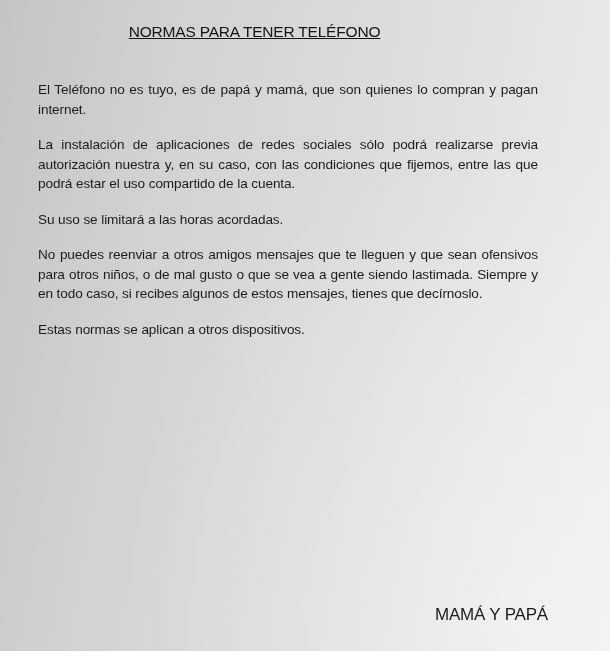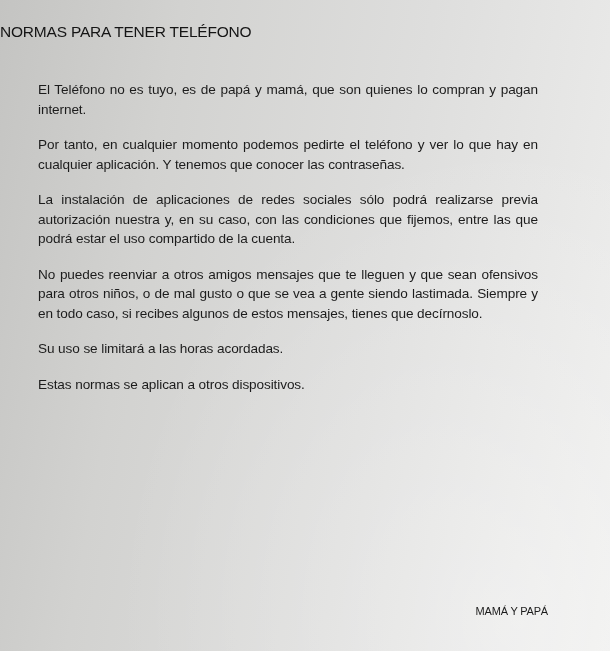--- a/index.html
+++ b/index.html
@@ -8,44 +8,43 @@
       background: linear-gradient(100deg, #c4c4c2 0%, #d2d2d0 25%, #dededd 60%, #e8e8e7 85%, #eeeeed 100%);
       font-family: "Liberation Sans", sans-serif;
       color: #1c1c1c;
       position: relative;
     }
     .page {
       position: absolute; left: 0; top: 0; width: 610px; height: 651px;
       background: radial-gradient(ellipse at 85% 95%, rgba(255,255,255,0.35), rgba(255,255,255,0) 55%);
     }
     .title {
-      position: absolute; top: 23px; left: 0; width: 509px; 
-      font-size: 15.5px; letter-spacing: -0.2px;
+      position: absolute; top: 23px; left: 0; width: 509px; text-align: center;
+      font-size: 15.5px; text-decoration: underline; letter-spacing: -0.2px;
       color: #151515;
     }
     .body {
       position: absolute; left: 38px; top: 80px; width: 516px;
       font-size: 13.6px; line-height: 19.5px;
     }
     .para { margin: 0 16px 16px 0; text-align: justify; letter-spacing: -0.1px; }
     .para.nojust { text-align: left; }
     .signature {
       position: absolute; top: 605px; right: 62px;
-      font-size: 11px; letter-spacing: -0.2px;
+      font-size: 17px; letter-spacing: -0.2px;
     }
   </style>
 </head>
 <body>
 
 <div class="page">
   <div class="title">NORMAS PARA TENER TELÉFONO</div>
 
   <div class="body">
     <p class="para">El Teléfono no es tuyo, es de papá y mamá, que son quienes lo compran y pagan internet.</p>
-    <p class="para">Por tanto, en cualquier momento podemos pedirte el teléfono y ver lo que hay en cualquier aplicación. Y tenemos que conocer las contraseñas.</p>
     <p class="para">La instalación de aplicaciones de redes sociales sólo podrá realizarse previa autorización nuestra y, en su caso, con las condiciones que fijemos, entre las que podrá estar el uso compartido de la cuenta.</p>
+    <p class="para nojust">Su uso se limitará a las horas acordadas.</p>
     <p class="para">No puedes reenviar a otros amigos mensajes que te lleguen y que sean ofensivos para otros niños, o de mal gusto o que se vea a gente siendo lastimada. Siempre y en todo caso, si recibes algunos de estos mensajes, tienes que decírnoslo.</p>
-    <p class="para nojust">Su uso se limitará a las horas acordadas.</p>
     <p class="para nojust">Estas normas se aplican a otros dispositivos.</p>
   </div>
 
   <div class="signature">MAMÁ Y PAPÁ</div>
 </div>
 
 </body></html>

